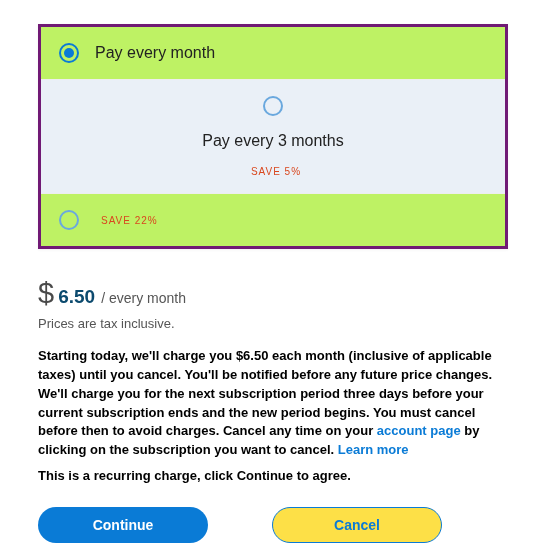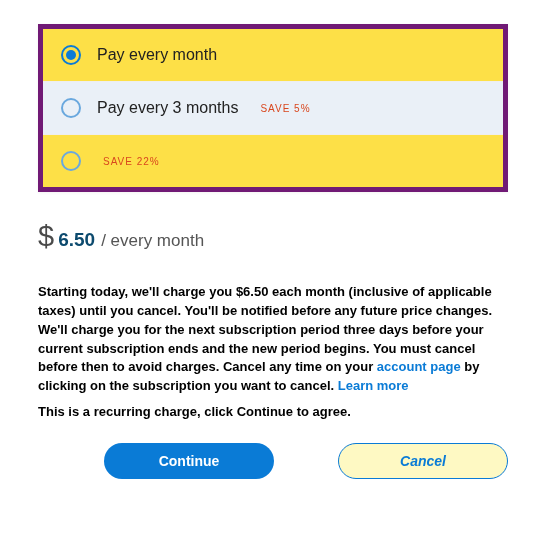--- a/index.html
+++ b/index.html
@@ -10,34 +10,34 @@
     font-family: "Segoe UI", Arial, sans-serif;
     width: 546px;
     height: 552px;
     overflow: hidden;
     color: #000;
   }
   .wrap {
     padding: 24px 38px 0 38px;
   }
   .options {
-    border: 5px solid #701a75;
+    border: 3px solid #701a75;
     box-shadow: 0 1px 3px rgba(0,0,0,0.05);
-    background: #fde047;
+    background: #bef264;
   }
   .option {
     display: flex;
     align-items: center;
     padding: 16px 18px;
     gap: 16px;
     cursor: pointer;
     border-top: 1px solid #eee;
   }
   .option:first-child { border-top: none; }
-  .option.highlight { background: #eaf0f7; }
+  .option.highlight { background: #eaf0f7; flex-direction: column; }
   .radio {
     width: 20px;
     height: 20px;
     border-radius: 50%;
     border: 2px solid #0a7bd6;
     display: flex;
     align-items: center;
     justify-content: center;
     flex: 0 0 auto;
   }
@@ -74,74 +74,72 @@
     font-weight: 300;
     font-family: "Segoe UI Light", "Segoe UI", Arial, sans-serif;
   }
   .price-amount {
     font-size: 19px;
     color: #0c4a6e;
     font-weight: 700;
     font-family: "Segoe UI Light", "Segoe UI", Arial, sans-serif;
   }
   .price-period {
-    font-size: 17px;
+    font-size: 14px;
     color: #555;
     margin-left: 2px;
   }
   .tax-note {
     font-size: 13px;
     color: #555;
     margin-top: 6px;
   }
   .terms {
-    margin-top: 30px;
+    margin-top: 16px;
     font-size: 13px;
     line-height: 1.45;
     font-weight: 600;
     color: #000;
   }
   .terms a {
     color: #0a7bd6;
     text-decoration: none;
   }
   .recurring {
     margin-top: 8px;
     font-size: 13px;
     font-weight: 600;
   }
   .buttons {
     margin-top: 24px;
     display: flex;
     gap: 64px;
-    justify-content: flex-end;
   }
   .btn {
     flex: 0 0 auto;
     width: 170px;
     height: 36px;
     border-radius: 18px;
     font-size: 14px;
     font-weight: 600;
     display: flex;
     align-items: center;
     justify-content: center;
     cursor: pointer;
     user-select: none;
   }
   .btn-primary {
     background: #0a7bd6;
     color: #fff;
     border: none;
   }
   .btn-secondary {
-    background: #fef9c3;
+    background: #fde047;
     color: #0a7bd6;
     border: 1px solid #0a7bd6;
-    font-style: italic;
   }
 </style>
 </head>
 <body>
 
 <div class="wrap">
 
   <div class="options">
 
     <div class="option">
@@ -163,20 +161,21 @@
     </div>
 
   </div>
 
   <div class="price-block">
     <div class="price-line">
       <span class="price-currency">$</span>
         <span class="price-amount">6.50</span>
       <span class="price-period">/ every month</span>
     </div>
+    <div class="tax-note">Prices are tax inclusive.</div>
   </div>
 
   <div class="terms">
     <span>Starting today, we'll charge you $6.50 each month (inclusive of applicable taxes) until you cancel. You'll be notified before any future price changes. We'll charge you for the next subscription period three days before your current subscription ends and the new period begins. You must cancel before then to avoid charges. Cancel any time on your </span><a href="#">account page</a><span> by clicking on the subscription you want to cancel. </span><a href="#">Learn more</a>
   </div>
 
   <div class="recurring">This is a recurring charge, click Continue to agree.</div>
 
   <div class="buttons">
     <div class="btn btn-primary">Continue</div>

